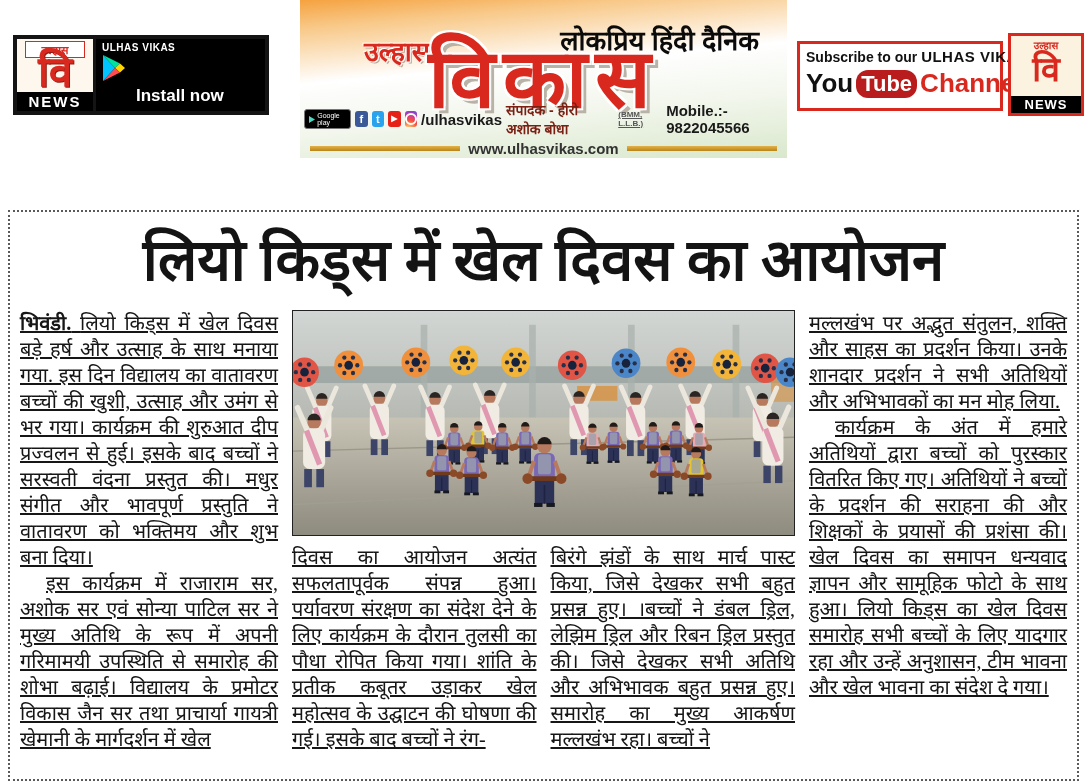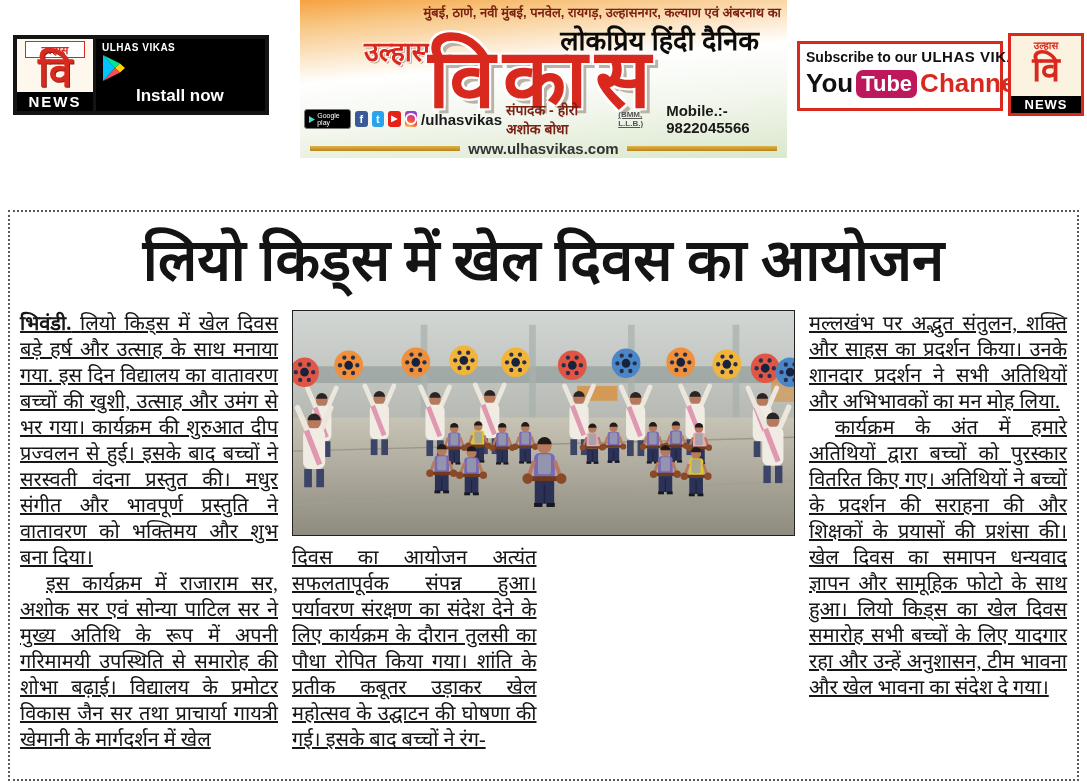--- a/index.html
+++ b/index.html
@@ -55,21 +55,21 @@
   .gold-bar{height:5px;width:150px;background:linear-gradient(180deg,#e2b24a,#b98417);}
   .website{font-weight:800;font-size:15px;color:#333;}
 
   
   .subscribe{position:absolute;left:797px;top:41px;width:206px;height:70px;box-sizing:border-box;
     border:3px solid #d9291f;background:#fff;padding:4px 6px;}
   .sub-l1{font-size:14px;font-weight:bold;color:#111;white-space:nowrap;}
   .sub-l1 .brand{font-weight:900;font-size:15px;letter-spacing:.5px;}
   .sub-l2{display:flex;align-items:center;gap:3px;margin-top:3px;}
   .yt-you{font-size:26px;font-weight:900;color:#111;}
-  .yt-tube{background:#be185d;color:#fff;font-size:22px;font-weight:900;border-radius:7px;padding:1px 5px;}
+  .yt-tube{background:#b91c1c;color:#fff;font-size:22px;font-weight:900;border-radius:12px;padding:1px 5px;}
   .yt-channel{font-size:26px;font-weight:900;color:#d9291f;}
   .right-badge{position:absolute;left:1008px;top:33px;width:76px;height:83px;box-sizing:border-box;
     border:3px solid #d9291f;background:#fbf3df;}
   .rb-brandtop{text-align:center;color:#d9291f;font-size:10px;font-weight:bold;margin-top:2px;}
   .rb-letter{text-align:center;color:#d9291f;font-size:34px;font-weight:900;line-height:1;}
   .rb-news{position:absolute;bottom:0;left:0;right:0;background:#000;color:#fff;font-weight:bold;
     font-size:13px;text-align:center;letter-spacing:1px;padding:1px 0;}
 
   
   .epaper{position:absolute;left:0;right:0;top:160px;text-align:center;
@@ -110,21 +110,20 @@
             <polygon points="13,14 18,9.5 23,14 18,18.5" fill="#ffd400"></polygon>
             <polygon points="1,27 18,18.5 13,14" fill="#ff4b51"></polygon>
           </svg>
         </span>
       </div>
       <div class="lb-install">Install now</div>
     </div>
   </div>
 
   <div class="masthead">
-    <div class="region-line">मुंबई, ठाणे, नवी मुंबई, पनवेल, रायगड़, उल्हासनगर, कल्याण एवं अंबरनाथ का</div>
     <div class="tagline">लोकप्रिय हिंदी दैनिक</div>
     <div class="title-top">उल्हास</div>
     <div class="title-main">विकास</div>
     <div class="info-strip">
       <span class="gp-mini">
         <svg width="8" height="9" viewBox="0 0 8 9">
             <polygon points="0,0 8,4.5 0,9" fill="#4fd8c0"></polygon>
           </svg>
         <span>Google play</span>
       </span>
@@ -270,20 +269,21 @@
             <use href="#pg-kid" transform="translate(186,154) scale(0.95)" color="#7b68b5"></use>
             <use href="#pg-kid" transform="translate(388,153) scale(0.95)" color="#7b68b5"></use>
             <use href="#pg-kid" transform="translate(420,155) scale(0.95)" color="#e3c52f"></use>
             <use href="#pg-kid" transform="translate(262,152) scale(1.35)" color="#7b68b5"></use>
             <use href="#pg-adult" transform="translate(22,128) scale(1.15)"></use>
             <use href="#pg-adult" transform="translate(500,126) scale(1.1)"></use>
           </svg>
         </div>
         <div class="mid-text">
           <p>दिवस का आयोजन अत्यंत सफलतापूर्वक संपन्न हुआ। पर्यावरण संरक्षण का संदेश देने के लिए कार्यक्रम के दौरान तुलसी का पौधा रोपित किया गया। शांति के प्रतीक कबूतर उड़ाकर खेल महोत्सव के उद्घाटन की घोषणा की गई। इसके बाद बच्चों ने रंग-</p>
+          <p>बिरंगे झंडों के साथ मार्च पास्ट किया, जिसे देखकर सभी बहुत प्रसन्न हुए। ।बच्चों ने डंबल ड्रिल, लेझिम ड्रिल और रिबन ड्रिल प्रस्तुत की। जिसे देखकर सभी अतिथि और अभिभावक बहुत प्रसन्न हुए। समारोह का मुख्य आकर्षण मल्लखंभ रहा। बच्चों ने</p>
         </div>
       </div>
 
       <div>
         <p>मल्लखंभ पर अद्भुत संतुलन, शक्ति और साहस का प्रदर्शन किया। उनके शानदार प्रदर्शन ने सभी अतिथियों और अभिभावकों का मन मोह लिया.</p>
         <p class="indent">कार्यक्रम के अंत में हमारे अतिथियों द्वारा बच्चों को पुरस्कार वितरित किए गए। अतिथियों ने बच्चों के प्रदर्शन की सराहना की और शिक्षकों के प्रयासों की प्रशंसा की। खेल दिवस का समापन धन्यवाद ज्ञापन और सामूहिक फोटो के साथ हुआ। लियो किड्स का खेल दिवस समारोह सभी बच्चों के लिए यादगार रहा और उन्हें अनुशासन, टीम भावना और खेल भावना का संदेश दे गया।</p>
       </div>
 
     </div>
   </div>

